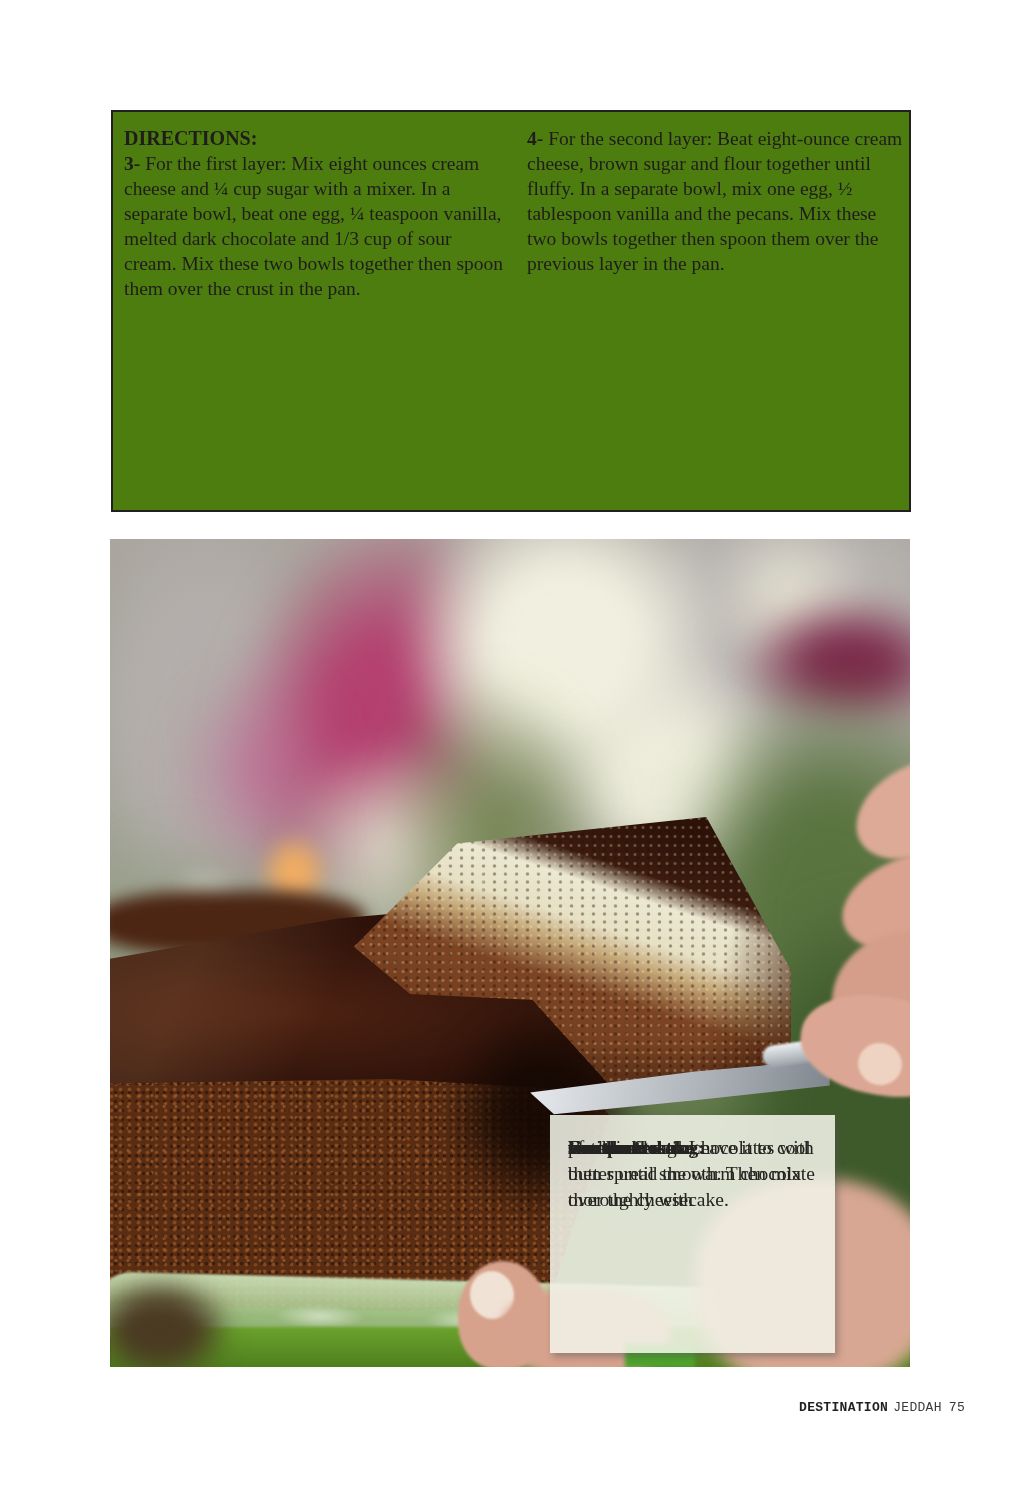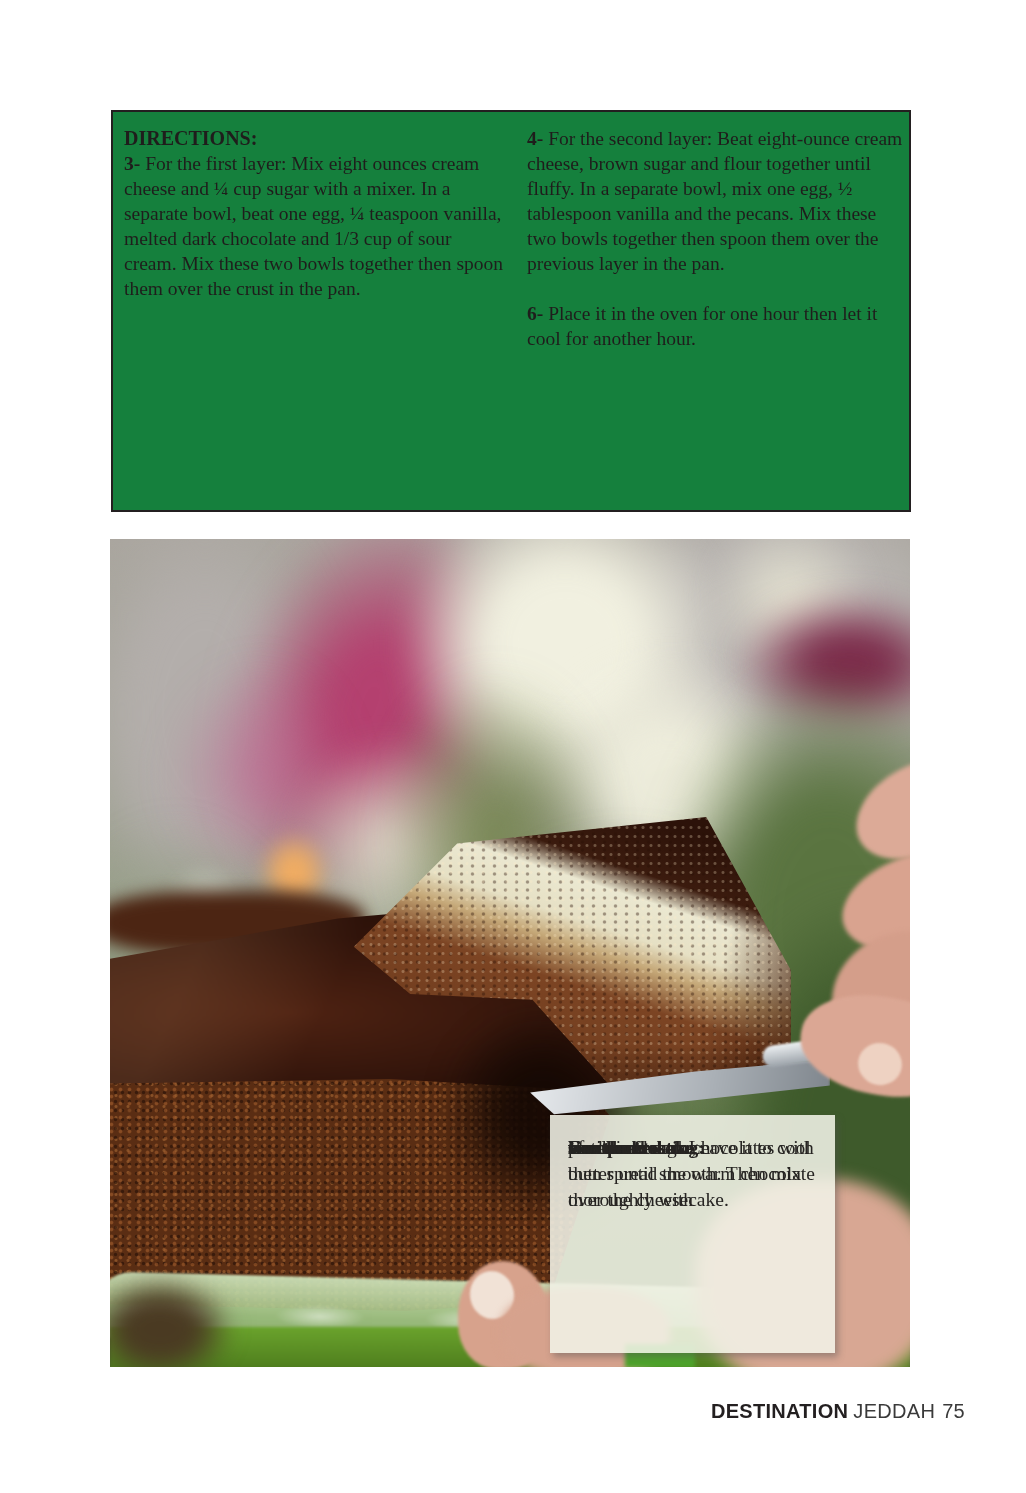--- a/index.html
+++ b/index.html
@@ -2,21 +2,21 @@
 <html style="--ink: #1f1d1c; --box-border: #231f20; --footer-ink: #231f20; --photo-wall: #bab6b3; --flower-magenta: #b4406f; --flower-maroon: #7c2a4a; --flower-cream: #f1f0e0; --foliage: #5a7440; --foliage-dark: #3e5a2b; --candle-glow: #f0ac62; --cake-brown: #5a2d13; --cake-glaze: #30130a; --layer-cream: #ebe8d1; --layer-filling: #7c4423; --server-silver: #aab0b6; --skin: #d9a38f; --nail: #eed2c2; --glass-green: #bcd7aa; --grass-green: #6aa32c; --note-bg: rgba(241,243,231,0.88);"><head>
 <meta charset="utf-8">
 <title>Recipe Page</title>
 <style>
   html,body{margin:0;padding:0;background:#ffffff;}
   .page{position:relative;width:1026px;height:1493px;background:#fff;overflow:hidden;
         font-family:"Liberation Serif","DejaVu Serif",serif;color:var(--ink,#1f1d1c);}
 
   
   .directions-box{position:absolute;left:111px;top:110px;width:800px;height:402px;
-        border:2px solid var(--box-border,#231f20);box-sizing:border-box;background:#15803d;}
+        border:2px solid var(--box-border,#231f20);box-sizing:border-box;background:#4d7c0f;}
   .dir-col{position:absolute;top:14px;font-size:19.5px;line-height:25px;}
   .dir-col-1{left:11px;width:384px;}
   .dir-col-2{left:414px;width:380px;}
   .dir-heading{margin:0;font-size:20px;line-height:25px;font-weight:bold;}
   .step{margin:0 4px 25px 0;}
   .step b{font-weight:bold;}
 
   
   .photo{position:absolute;left:110px;top:539px;width:800px;height:828px;overflow:hidden;
          background:linear-gradient(180deg,#aaa69f 0%,#9aa08c 45%,#55703c 75%,#47632f 100%);}
@@ -100,42 +100,41 @@
   .thumb-bottom-nail{left:360px;top:732px;width:44px;height:48px;border-radius:50%;background:#f1e2d6;transform:rotate(-10deg);filter:blur(1.2px);}
   .hand-low-left{left:390px;top:748px;width:170px;height:90px;border-radius:45%;background:#d6a28d;filter:blur(4px);}
 
   .frosting-note{left:440px;top:576px;width:285px;height:238px;box-sizing:border-box;
       padding:20px 28px 0 18px;background:var(--note-bg,rgba(241,243,231,0.88));
       box-shadow:3px 4px 7px rgba(80,80,80,0.45);}
   .frosting-text{margin:0;font-size:19.5px;line-height:26px;color:#262422;position:static;}
   .frosting-text b{font-weight:bold;}
 
   
-  .footer{position:absolute;top:1400px;right:61px;font-family:Liberation Sans, sans-serif;
-      font-size:20px;letter-spacing:.3px;color:var(--footer-ink,#231f20);white-space:nowrap;}
+  .footer{position:absolute;top:1400px;right:61px;font-family:Liberation Mono, monospace;
+      font-size:13px;letter-spacing:.3px;color:var(--footer-ink,#231f20);white-space:nowrap;}
   .footer .mag{font-weight:bold;}
   .footer .iss{font-weight:normal;color:#3a3a3a;margin-left:5px;}
   .footer .num{font-weight:normal;color:#3a3a3a;margin-left:7px;}
 </style>
 </head>
 <body>
 
 <div class="page">
 
   <section class="directions-box">
     <div class="dir-col dir-col-1">
       <h2 class="dir-heading">DIRECTIONS:</h2>
       <div>
           <p class="step"><b>3-</b> For the first layer: Mix eight ounces cream cheese and ¼ cup sugar with a mixer. In a separate bowl, beat one egg, ¼ teaspoon vanilla, melted dark chocolate and 1/3 cup of sour cream. Mix these two bowls together then spoon them over the crust in the pan.</p>
         </div>
     </div>
     <div class="dir-col dir-col-2">
       <div>
           <p class="step"><b>4-</b> For the second layer: Beat eight-ounce cream cheese, brown sugar and flour together until fluffy. In a separate bowl, mix one egg, ½ tablespoon vanilla and the pecans. Mix these two bowls together then spoon them over the previous layer in the pan.</p>
-          <p class="step"><b>6-</b> Place it in the oven for one hour then let it cool for another hour.</p>
         </div>
     </div>
   </section>
 
   <figure class="photo" style="margin:0;">
     <div class="blob b-wall-left"></div>
     <div class="blob b-wall-right"></div>
     <div class="blob b-magenta"></div>
     <div class="blob b-magenta2"></div>
     <div class="blob b-white1"></div>

